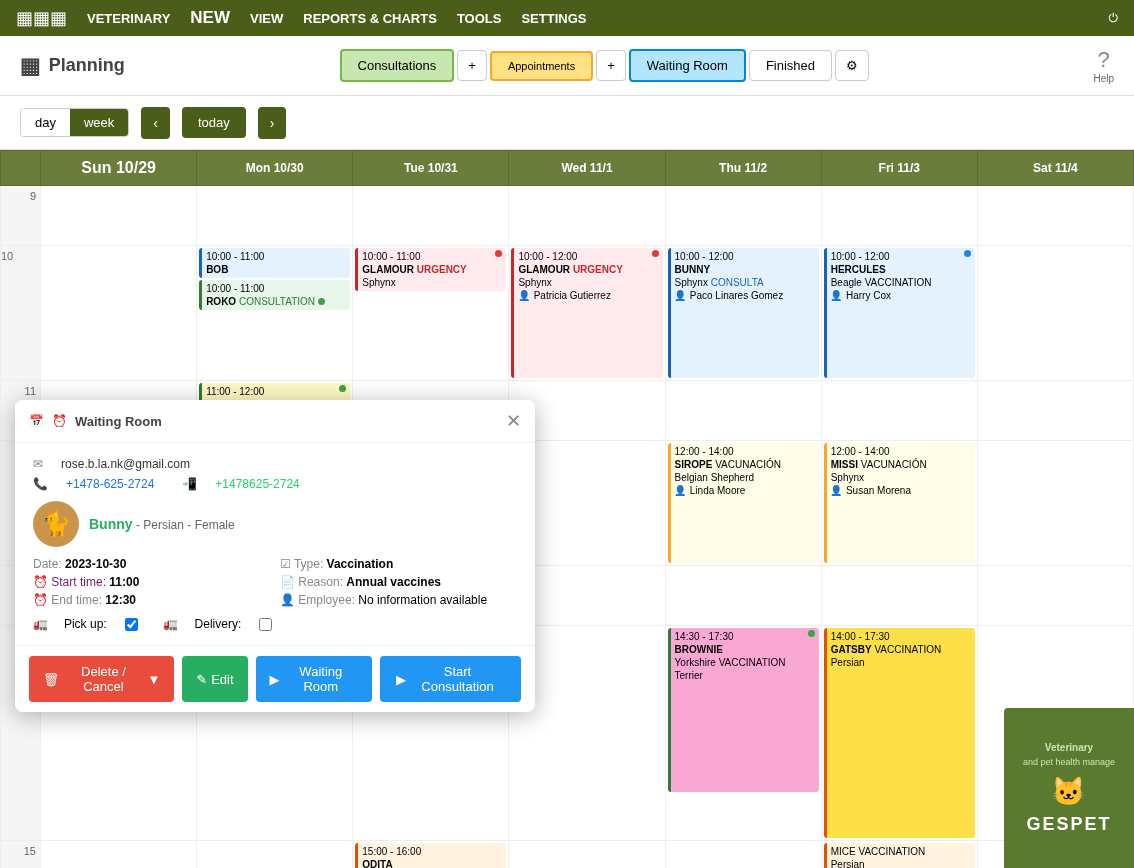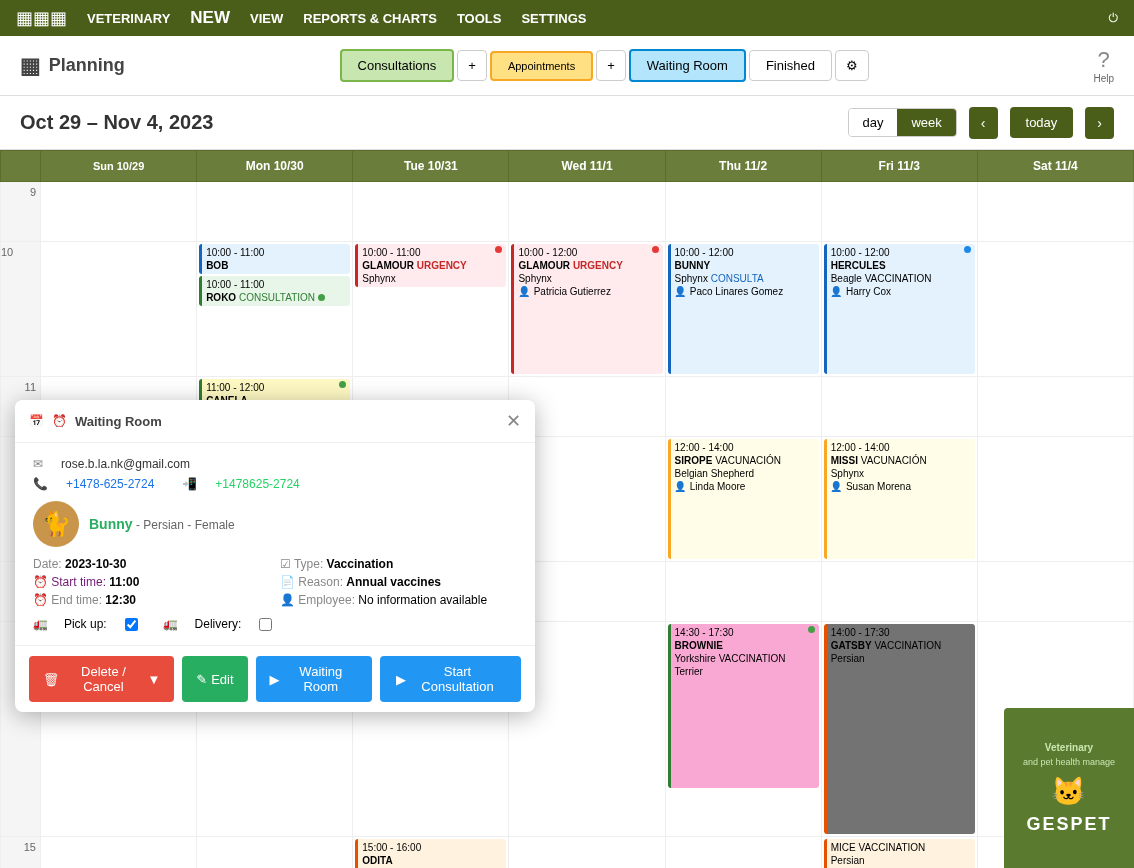--- a/index.html
+++ b/index.html
@@ -33,21 +33,20 @@
     <button style="padding:7px 16px;border:1px solid #ccc;border-radius:4px;cursor:pointer;font-size:13px;background:white;">Finished</button>
     <button style="padding:7px 10px;border:1px solid #ccc;border-radius:4px;cursor:pointer;font-size:13px;background:white;">⚙</button>
   </div>
   <div style="display:flex;flex-direction:column;align-items:center;margin-left:10px;">
     <button style="background:none;border:none;cursor:pointer;font-size:22px;color:#888;">?</button>
     <span style="font-size:10px;color:#666;">Help</span>
   </div>
 </div>
 
 <div style="background:white;display:flex;align-items:center;padding:8px 20px;border-bottom:1px solid #ddd;gap:12px;height:54px;">
-  <span style="font-size:20px;font-weight:bold;color:#333;flex:1;">Oct 29 – Nov 4, 2023</span>
   <div style="display:flex;border:1px solid #ccc;border-radius:4px;overflow:hidden;">
     <button style="padding:6px 14px;background:white;border:none;cursor:pointer;font-size:13px;">day</button>
     <button style="padding:6px 14px;background:#4a5e1a;color:white;border:none;cursor:pointer;font-size:13px;">week</button>
   </div>
   <button style="background:#4a5e1a;color:white;border:none;padding:8px 12px;border-radius:4px;cursor:pointer;font-size:14px;">‹</button>
   <button style="background:#4a5e1a;color:white;border:none;padding:8px 16px;border-radius:4px;cursor:pointer;font-size:13px;">today</button>
   <button style="background:#4a5e1a;color:white;border:none;padding:8px 12px;border-radius:4px;cursor:pointer;font-size:14px;">›</button>
 </div>
 
 <div style="overflow:auto;height:calc(868px - 36px - 60px - 54px);position:relative;">
@@ -58,21 +57,21 @@
         <col>
         <col>
         <col>
         <col>
         <col>
         <col>
     </colgroup>
     <thead>
       <tr>
         <th style="background:#6a7d3a;color:white;padding:8px 4px;font-size:12px;border:1px solid #5a6d2a;"></th>
-        <th style="background:#6a7d3a;color:white;padding:8px 4px;font-size:11px;border:1px solid #5a6d2a;">Sun 10/29</th>
+        <th style="background:#6a7d3a;color:white;padding:8px 4px;font-size:16px;border:1px solid #5a6d2a;">Sun 10/29</th>
         <th style="background:#6a7d3a;color:white;padding:8px 4px;font-size:12px;border:1px solid #5a6d2a;">Mon 10/30</th>
         <th style="background:#6a7d3a;color:white;padding:8px 4px;font-size:12px;border:1px solid #5a6d2a;">Tue 10/31</th>
         <th style="background:#6a7d3a;color:white;padding:8px 4px;font-size:12px;border:1px solid #5a6d2a;">Wed 11/1</th>
         <th style="background:#6a7d3a;color:white;padding:8px 4px;font-size:12px;border:1px solid #5a6d2a;">Thu 11/2</th>
         <th style="background:#6a7d3a;color:white;padding:8px 4px;font-size:12px;border:1px solid #5a6d2a;">Fri 11/3</th>
         <th style="background:#6a7d3a;color:white;padding:8px 4px;font-size:12px;border:1px solid #5a6d2a;">Sat 11/4</th>
       </tr>
     </thead>
     <tbody>
 
@@ -227,21 +226,21 @@
           <div style="background:#f9a8d4;border-left:3px solid #2e7d32;border-radius:3px;padding:2px 4px;font-size:10px;line-height:1.3;cursor:pointer;height:164px;">
             <span>14:30 - 17:30</span>
             <span style="display:inline-block;width:7px;height:7px;background:#43a047;border-radius:50%;float:right;"></span><br>
             <span style="font-weight:bold;">BROWNIE</span><br>
             <span>Yorkshire</span>
             <span> VACCINATION</span><br>
             <span>Terrier</span>
           </div>
         </td>
         <td style="background:white;height:60px;border:1px solid #eee;vertical-align:top;padding:2px;">
-          <div style="background:#737373;border-left:3px solid #e65100;border-radius:3px;padding:2px 4px;font-size:10px;line-height:1.3;cursor:pointer;height:210px;">
+          <div style="background:#fde047;border-left:3px solid #e65100;border-radius:3px;padding:2px 4px;font-size:10px;line-height:1.3;cursor:pointer;height:210px;">
             <span>14:00 - 17:30</span><br>
             <span style="font-weight:bold;">GATSBY</span>
             <span> VACCINATION</span><br>
             <span>Persian</span>
           </div>
         </td>
         <td style="background:white;height:60px;border:1px solid #eee;"></td>
       </tr>
 
       <tr>

